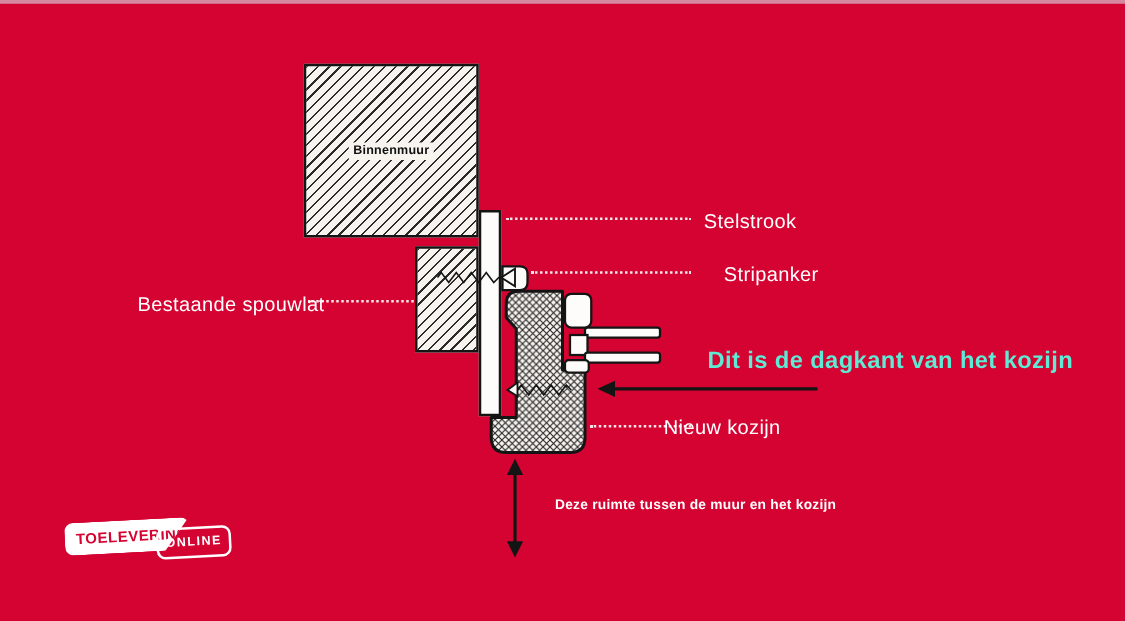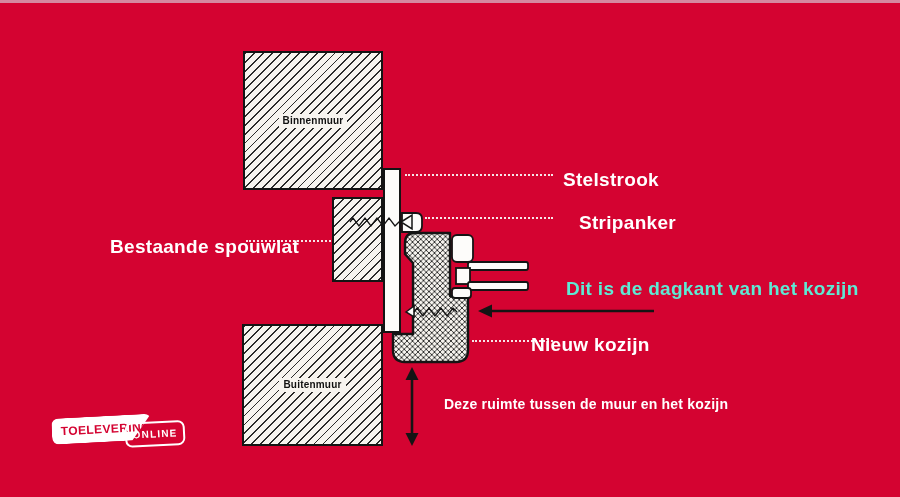--- a/index.html
+++ b/index.html
@@ -36,35 +36,35 @@
 
   
   .leader{position:absolute;height:0;border-top:2px dotted #f8f2f2;opacity:.95;}
   #leader-stelstrook{left:405px;top:174px;width:148px;}
   #leader-stripanker{left:425px;top:217px;width:128px;}
   #leader-spouwlat{left:246px;top:240px;width:85px;}
   #leader-kozijn{left:472px;top:340px;width:81px;}
 
   
   .callout{
-    position:absolute;color:#fff;font-size:19px;font-weight:bold;
+    position:absolute;color:#fff;font-size:16px;font-weight:normal;
     letter-spacing:.3px;line-height:1.15;white-space:nowrap;
   }
   #label-stelstrook{left:563px;top:169px;}
   #label-stripanker{left:579px;top:212px;}
   #label-spouwlat{left:110px;top:236px;width:124px;text-align:left;}
   #label-kozijn{left:531px;top:334px;}
 
   #dagkant-heading{
     position:absolute;left:566px;top:278px;color:#5eead4;
     font-size:19px;font-weight:bold;letter-spacing:.3px;white-space:nowrap;
   }
   #negge-text{
     position:absolute;left:444px;top:396px;color:#fff;
-    font-size:14px;font-weight:bold;letter-spacing:.2px;line-height:17.5px;
+    font-size:11px;font-weight:bold;letter-spacing:.2px;line-height:17.5px;
   }
 
   
   #overlay{position:absolute;left:0;top:0;pointer-events:none;}
 
   
   #logo{position:absolute;left:52px;top:411px;width:145px;height:46px;transform:rotate(-3deg);}
   #logo-white{
     position:absolute;left:0;top:4px;width:100px;height:26px;background:#fff;
     border-radius:7px;
@@ -82,23 +82,20 @@
 </head>
 <body>
 
 <div class="canvas">
   <div class="top-band"></div>
 
   <div class="wall" id="binnenmuur">
     <span class="wall-label">Binnenmuur</span>
   </div>
   <div class="wall" id="spouwlat"></div>
-  <div class="wall" id="buitenmuur">
-    <span class="wall-label">Buitenmuur</span>
-  </div>
 
   <div id="stelstrook-strip"></div>
 
   <svg id="overlay" width="900" height="497" viewBox="0 0 900 497">
     <defs>
       <pattern id="crosshatch" width="5.5" height="5.5" patternUnits="userSpaceOnUse">
         <rect width="5.5" height="5.5" fill="#f7f4ef"></rect>
         <path d="M0 0 L5.5 5.5 M5.5 0 L0 5.5" stroke="#262626" stroke-width="0.9"></path>
       </pattern>
     </defs>

